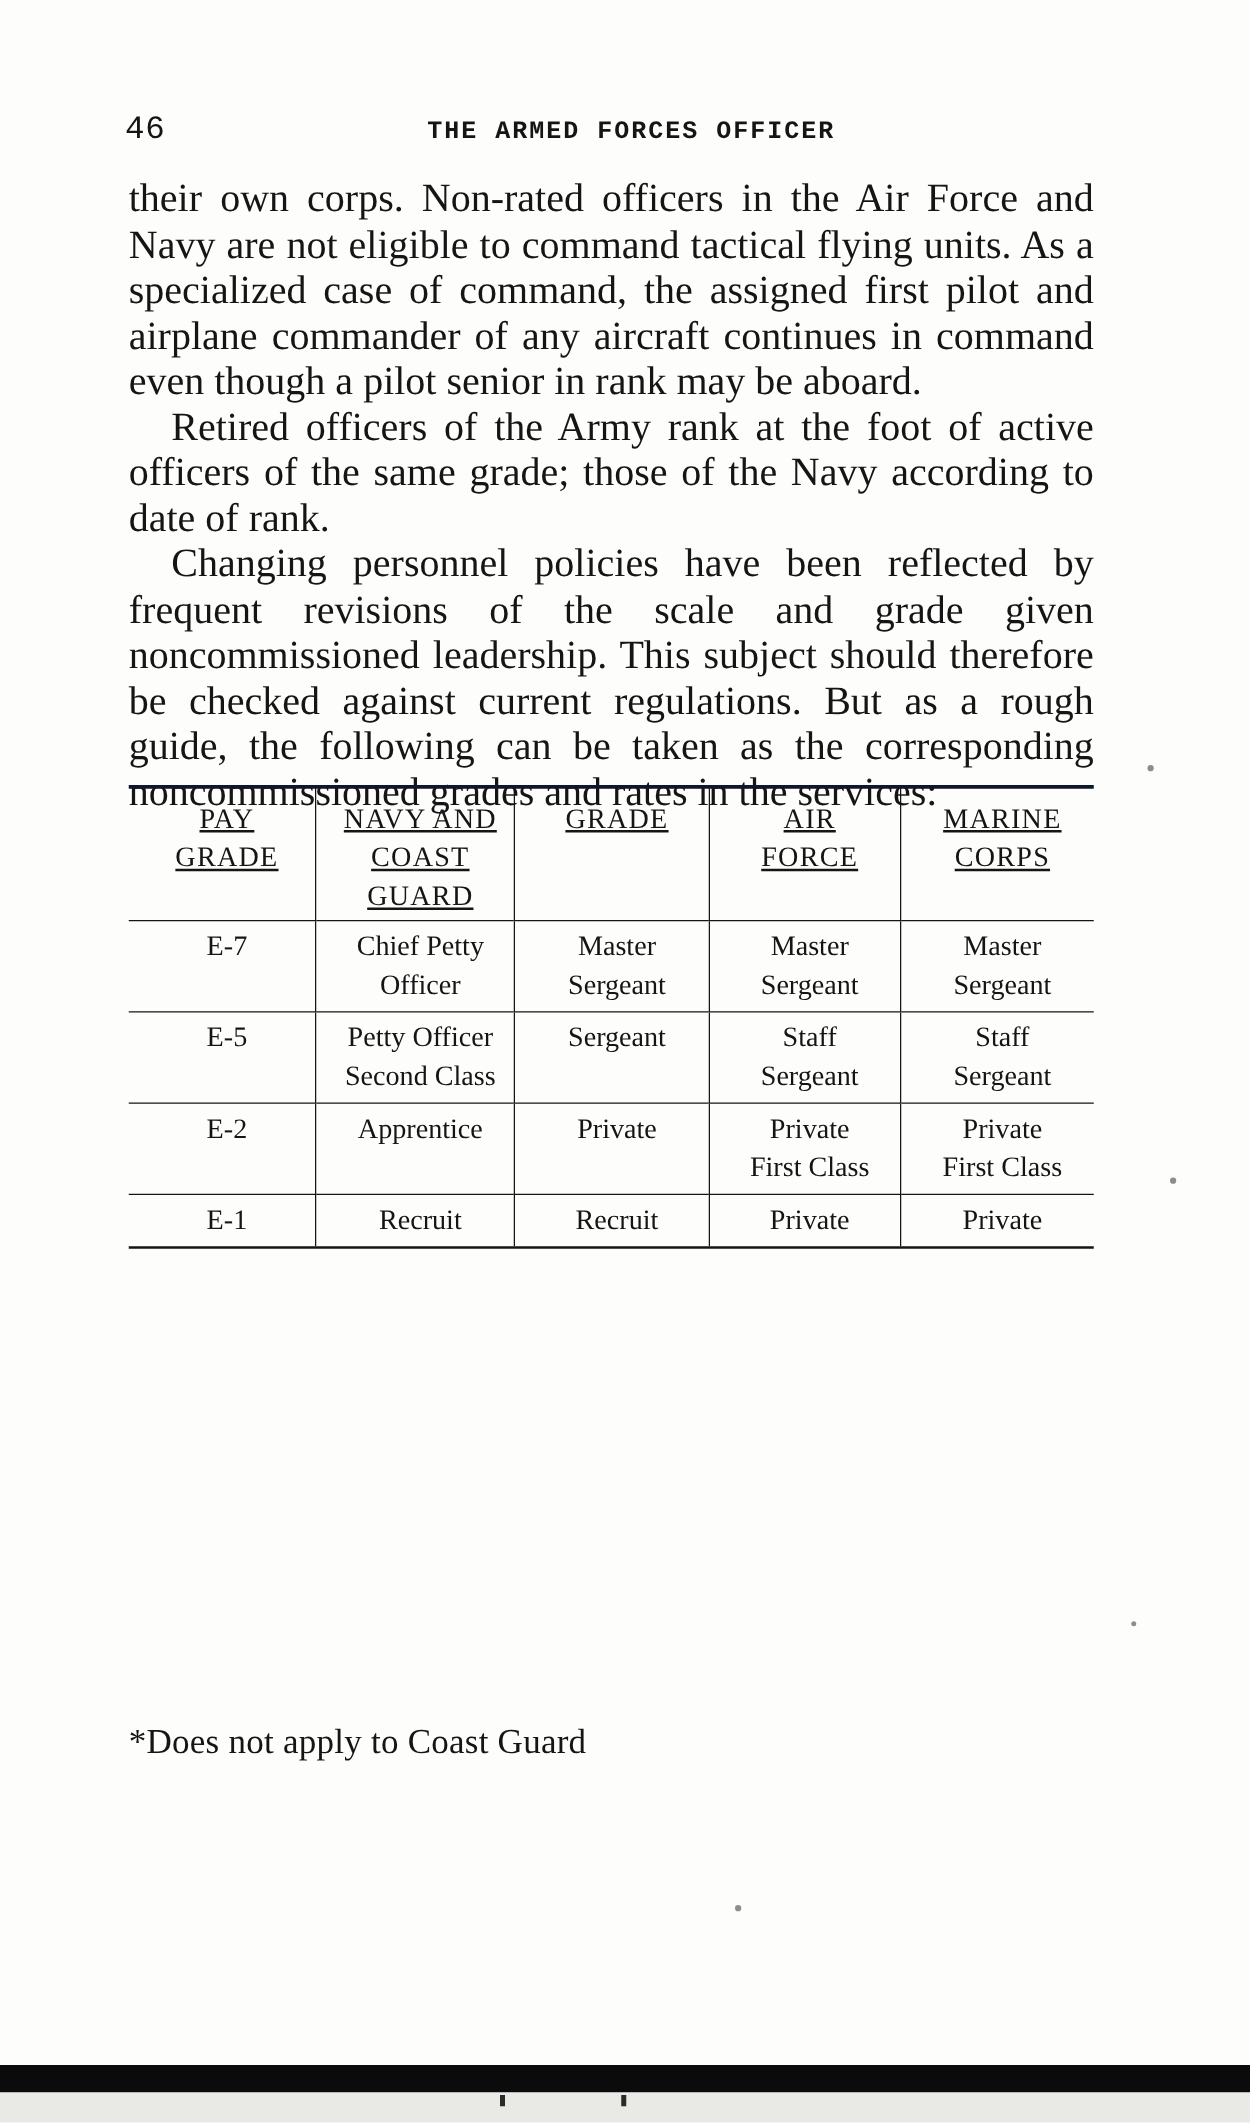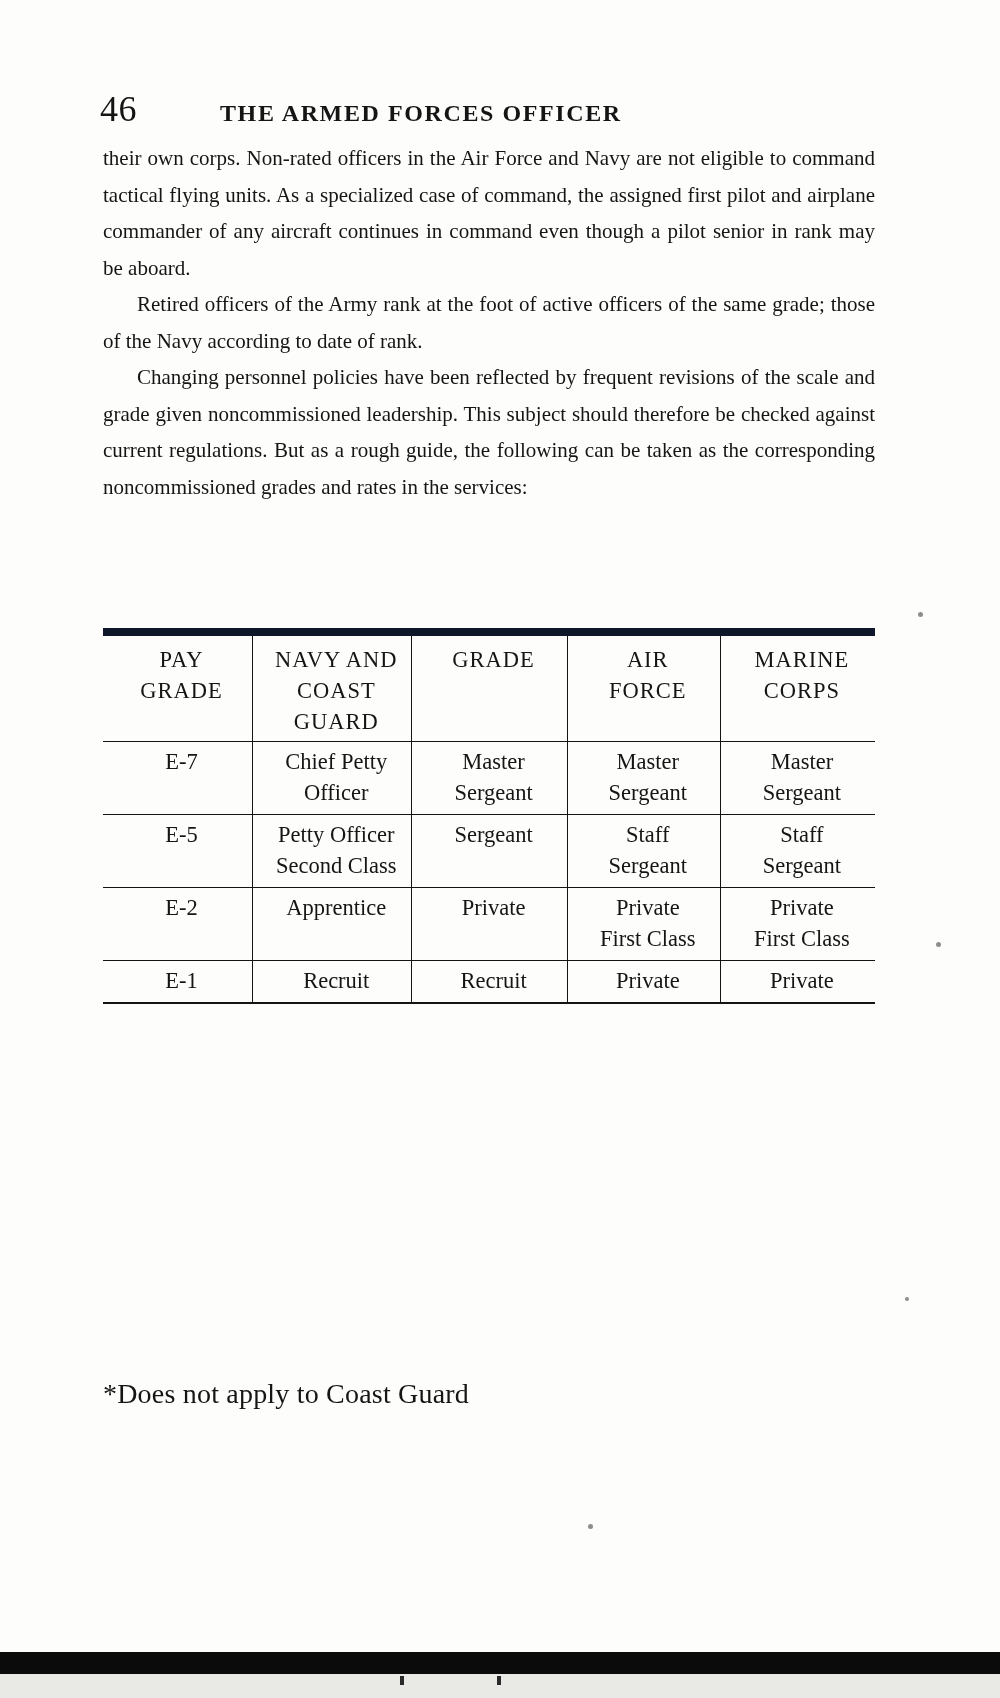--- a/index.html
+++ b/index.html
@@ -25,41 +25,43 @@
   
   .header-row {
     position: absolute;
     left: 100px;
     top: 88px;
     width: 770px;
     display: flex;
     align-items: baseline;
   }
   .folio {
-    font-size: 36px;
-    font-family: Liberation Serif, serif;
+    font-size: 26px;
+    font-family: Liberation Mono, monospace;
     letter-spacing: 0.5px;
     width: 120px;
   }
   .running-head {
     flex: 1;
-    font-size: 24px;
+    text-align: center;
+    font-size: 20px;
     letter-spacing: 1.6px;
     font-weight: bold;
     font-variant: small-caps;
     padding-right: 80px;
     white-space: nowrap;
+    font-family: Liberation Mono, monospace;
   }
   
   .body-text {
     position: absolute;
     left: 103px;
     top: 140px;
     width: 772px;
-    font-size: 21px;
+    font-size: 32px;
     line-height: 36.5px;
     text-align: justify;
   }
   .body-text p {
     margin: 0;
   }
   .body-text p.indent {
     text-indent: 34px;
   }
   
@@ -75,21 +77,22 @@
     font-size: 22.5px;
     line-height: 31px;
   }
   table.rank-table td, table.rank-table th {
     vertical-align: top;
     padding: 4px 0 6px 8px;
     font-weight: normal;
     text-align: center;
   }
   .double-top {
-    border-top: 8px solid #0f172a;
+    border-top: 3px solid #0f172a;
+    text-decoration: underline;
   }
   table.rank-table thead th {
     text-align: center;
     letter-spacing: 1px;
     padding-top: 8px;
     padding-bottom: 4px;
     font-size: 22.5px;
   }
   .vline {
     border-left: 1.8px solid #141414;

